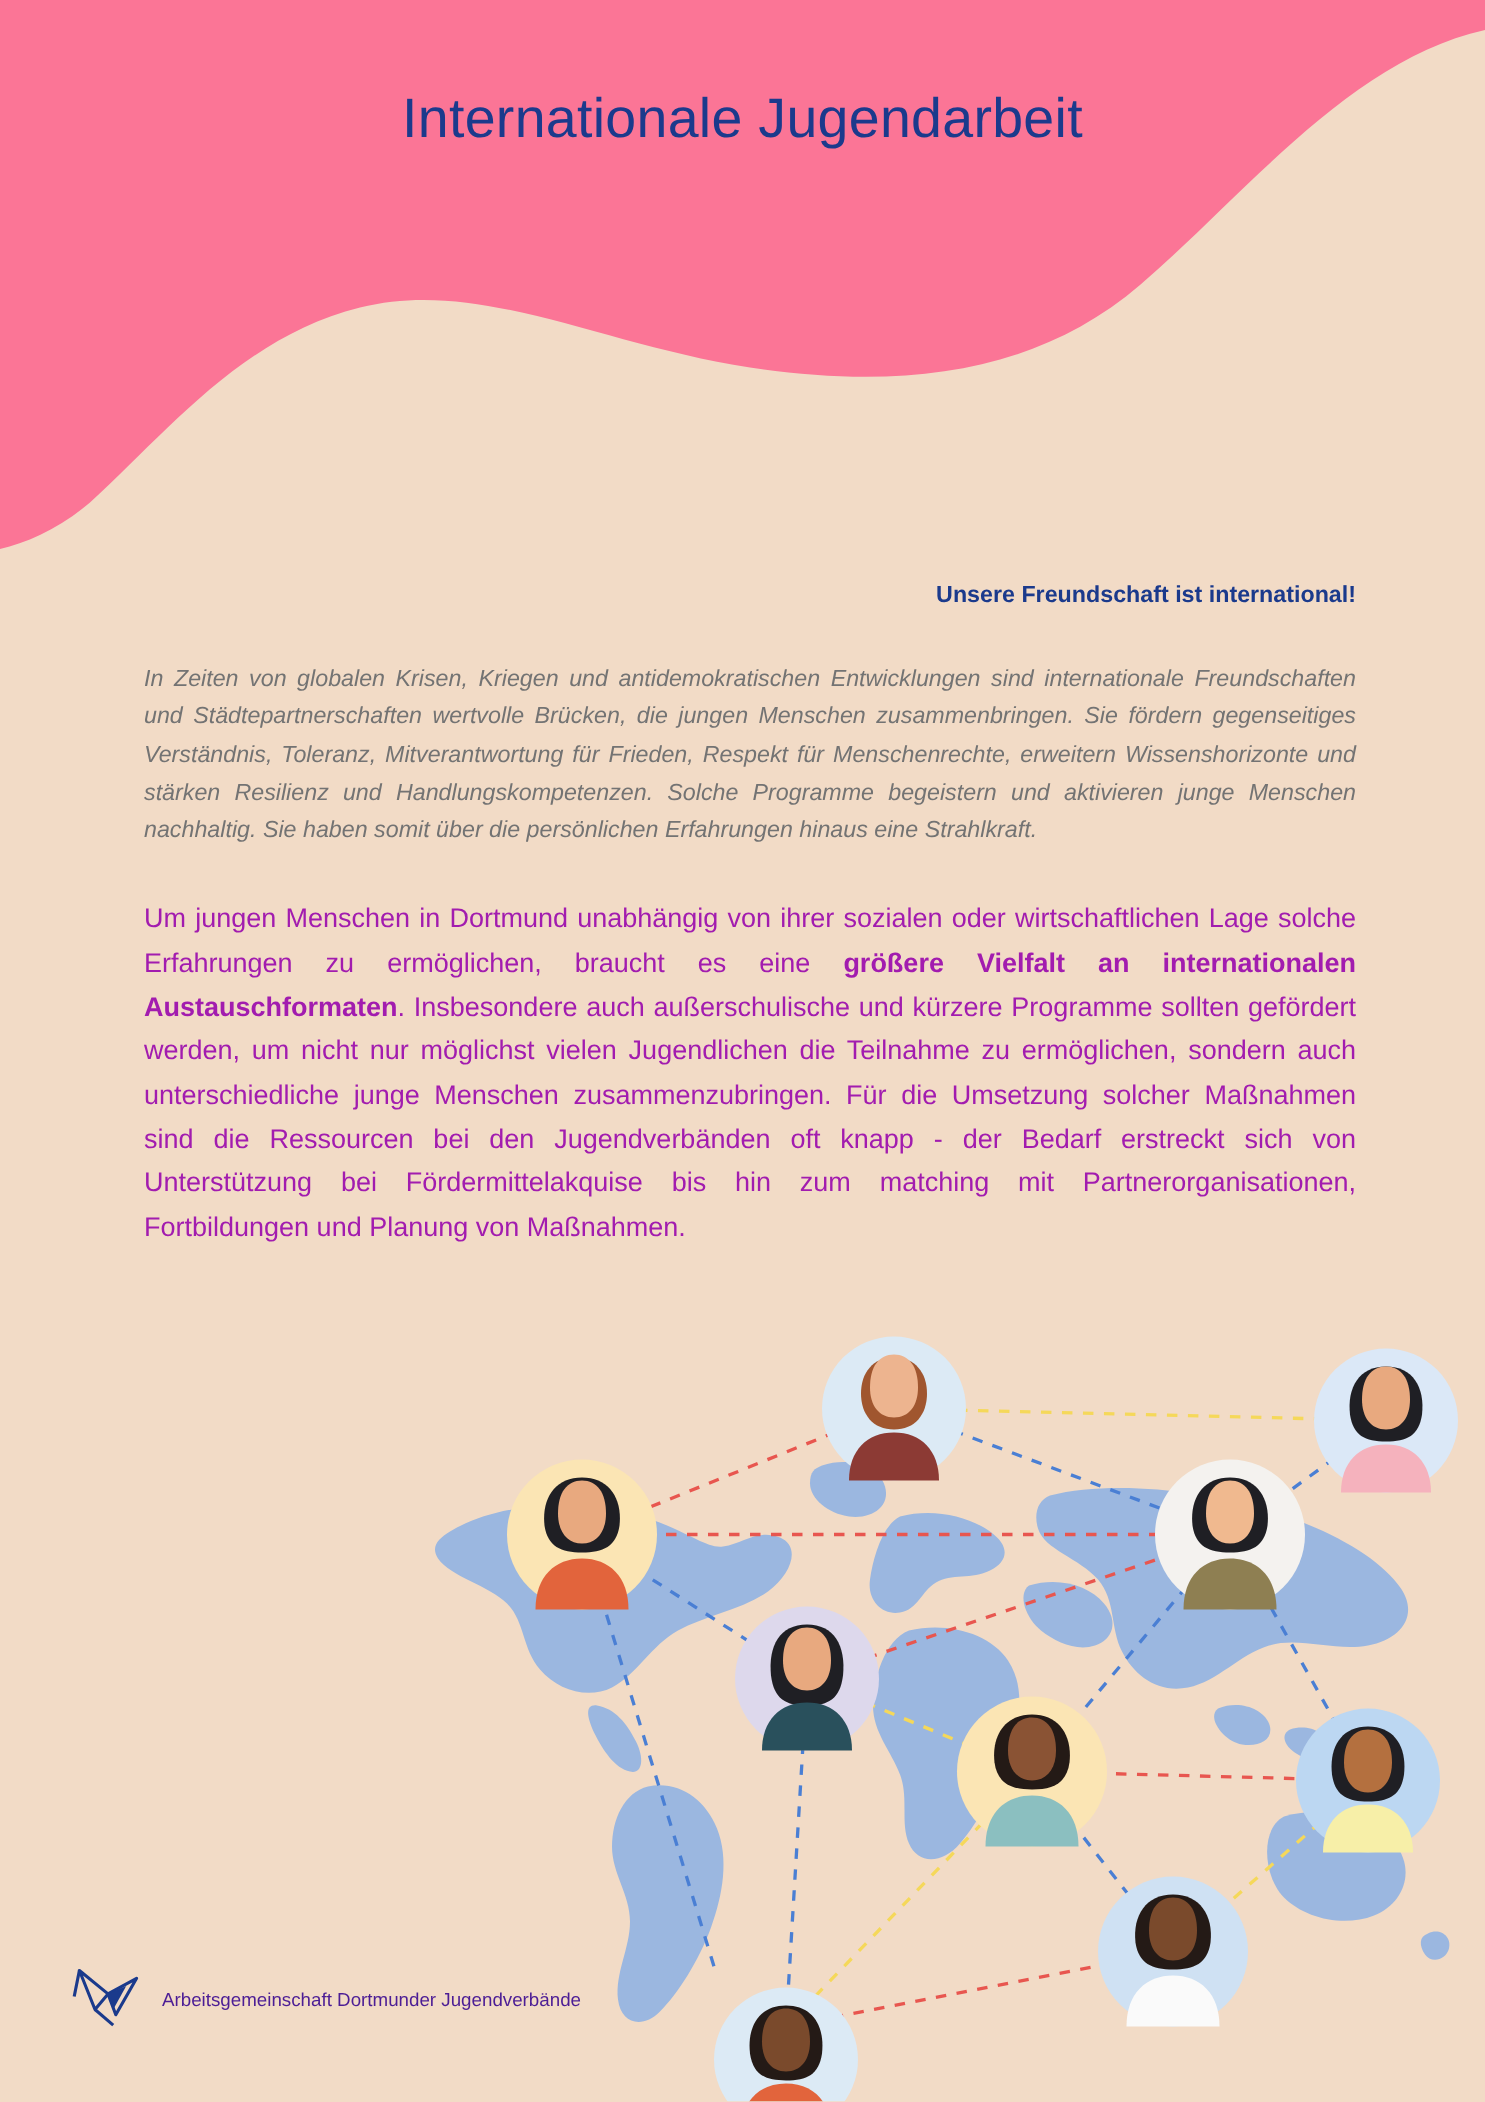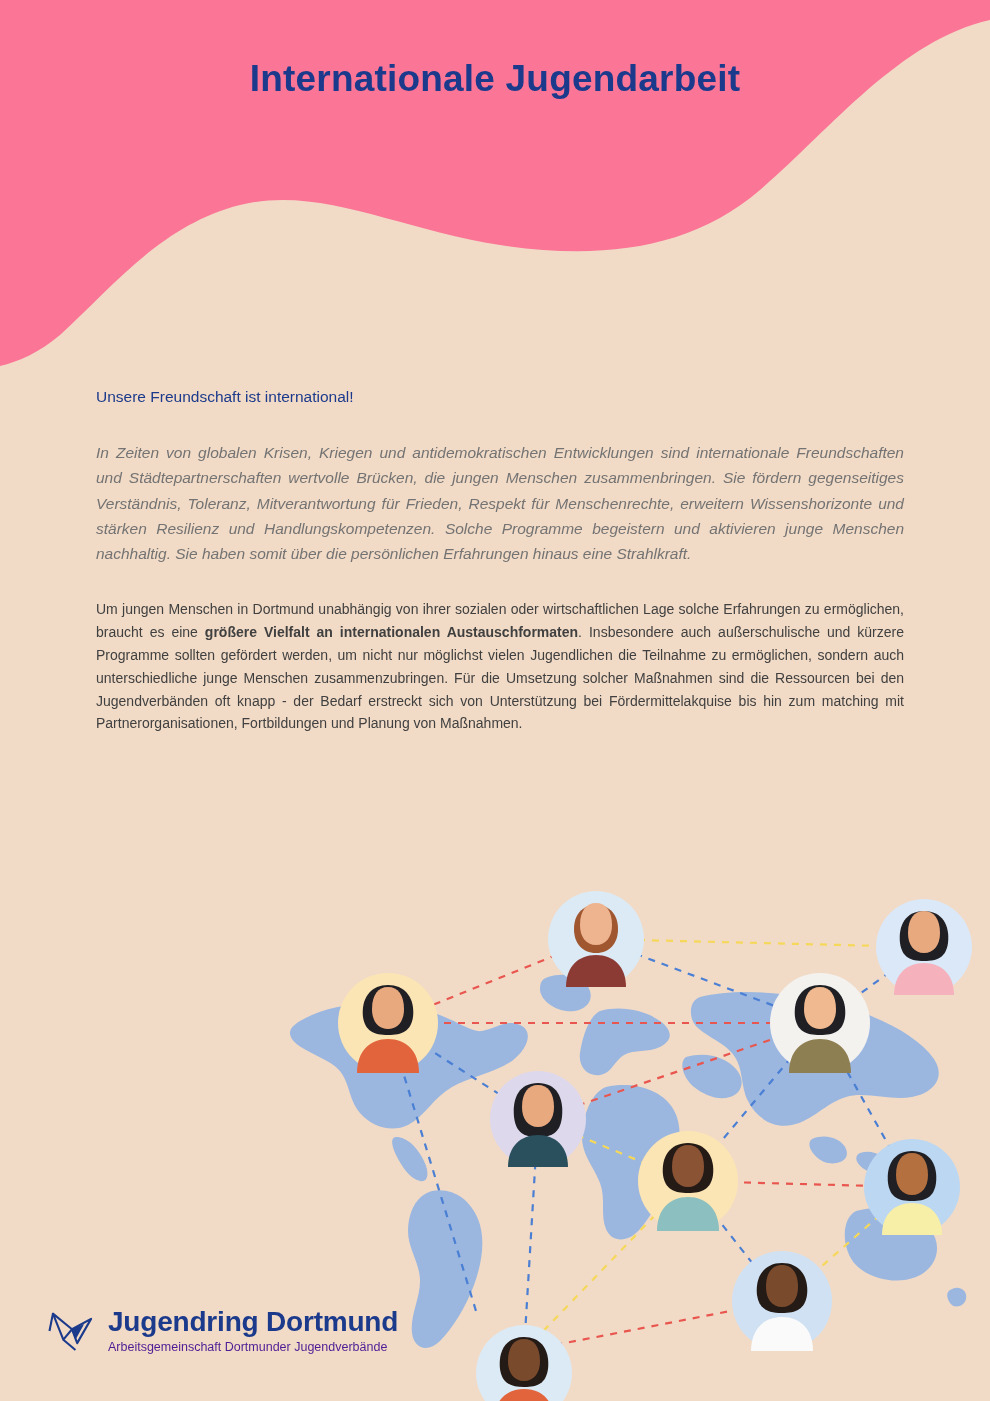--- a/index.html
+++ b/index.html
@@ -35,53 +35,54 @@
   
   .header-title {
     position: absolute;
     left: 0;
     top: 58px;
     width: 990px;
     text-align: center;
     z-index: 5;
     color: #1b3a8c;
     font-size: 37px;
-    font-weight: bold;
+    font-weight: normal;
     letter-spacing: 0.2px;
   }
 
   
   .content {
     position: absolute;
     left: 96px;
     top: 388px;
     width: 808px;
     z-index: 6;
     color: #1b3a8c;
   }
   .lede {
     font-size: 15.5px;
-    font-weight: normal;
+    font-weight: bold;
     margin: 0 0 34px 0;
     color: #1b3a8c;
+    text-align: right;
   }
   .para-italic {
     font-size: 15.5px;
     font-style: italic;
     line-height: 1.63;
     text-align: justify;
     margin: 0 0 32px 0;
     color: #737373;
   }
   .para {
-    font-size: 14px;
+    font-size: 18px;
     line-height: 1.63;
     text-align: justify;
     margin: 0;
-    color: #404040;
+    color: #a21caf;
   }
   .para b {
     font-weight: bold;
   }
 
   
   .illustration {
     position: absolute;
     left: 0;
     bottom: 0;
@@ -285,18 +286,17 @@
     <svg class="logo-mark" viewBox="0 0 60 60">
       <g fill="none" stroke="#1b3a8c" stroke-width="2.4" stroke-linejoin="round">
         <path d="M8,10 L30,28 L20,40 Z"></path>
         <path d="M30,28 L52,16 L36,44 Z"></path>
         <path d="M20,40 L34,52"></path>
         <path d="M8,10 L4,30"></path>
       </g>
       <path d="M30,28 L44,22 L34,40 Z" fill="#1b3a8c"></path>
     </svg>
     <div class="logo-text">
-      <div class="logo-name">Jugendring Dortmund</div>
       <div class="logo-sub">Arbeitsgemeinschaft Dortmunder Jugendverbände</div>
     </div>
   </div>
 
 </div>
 
 </body></html>

